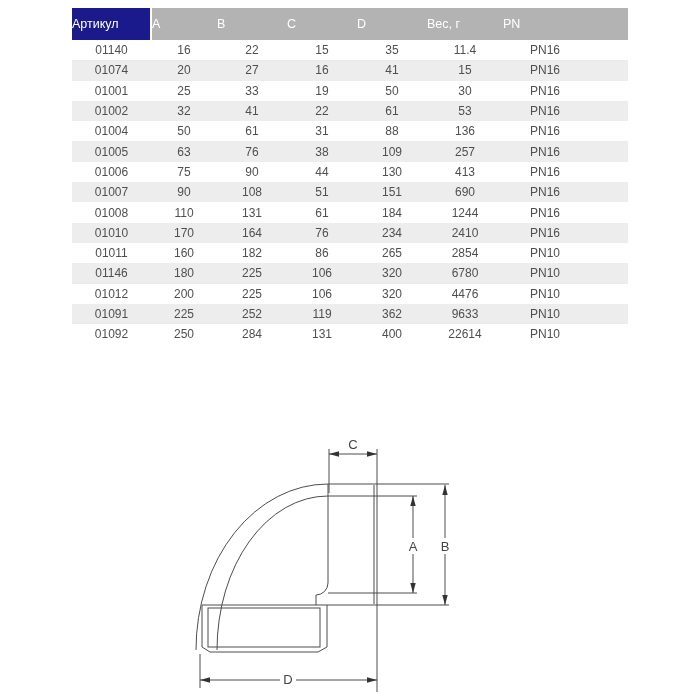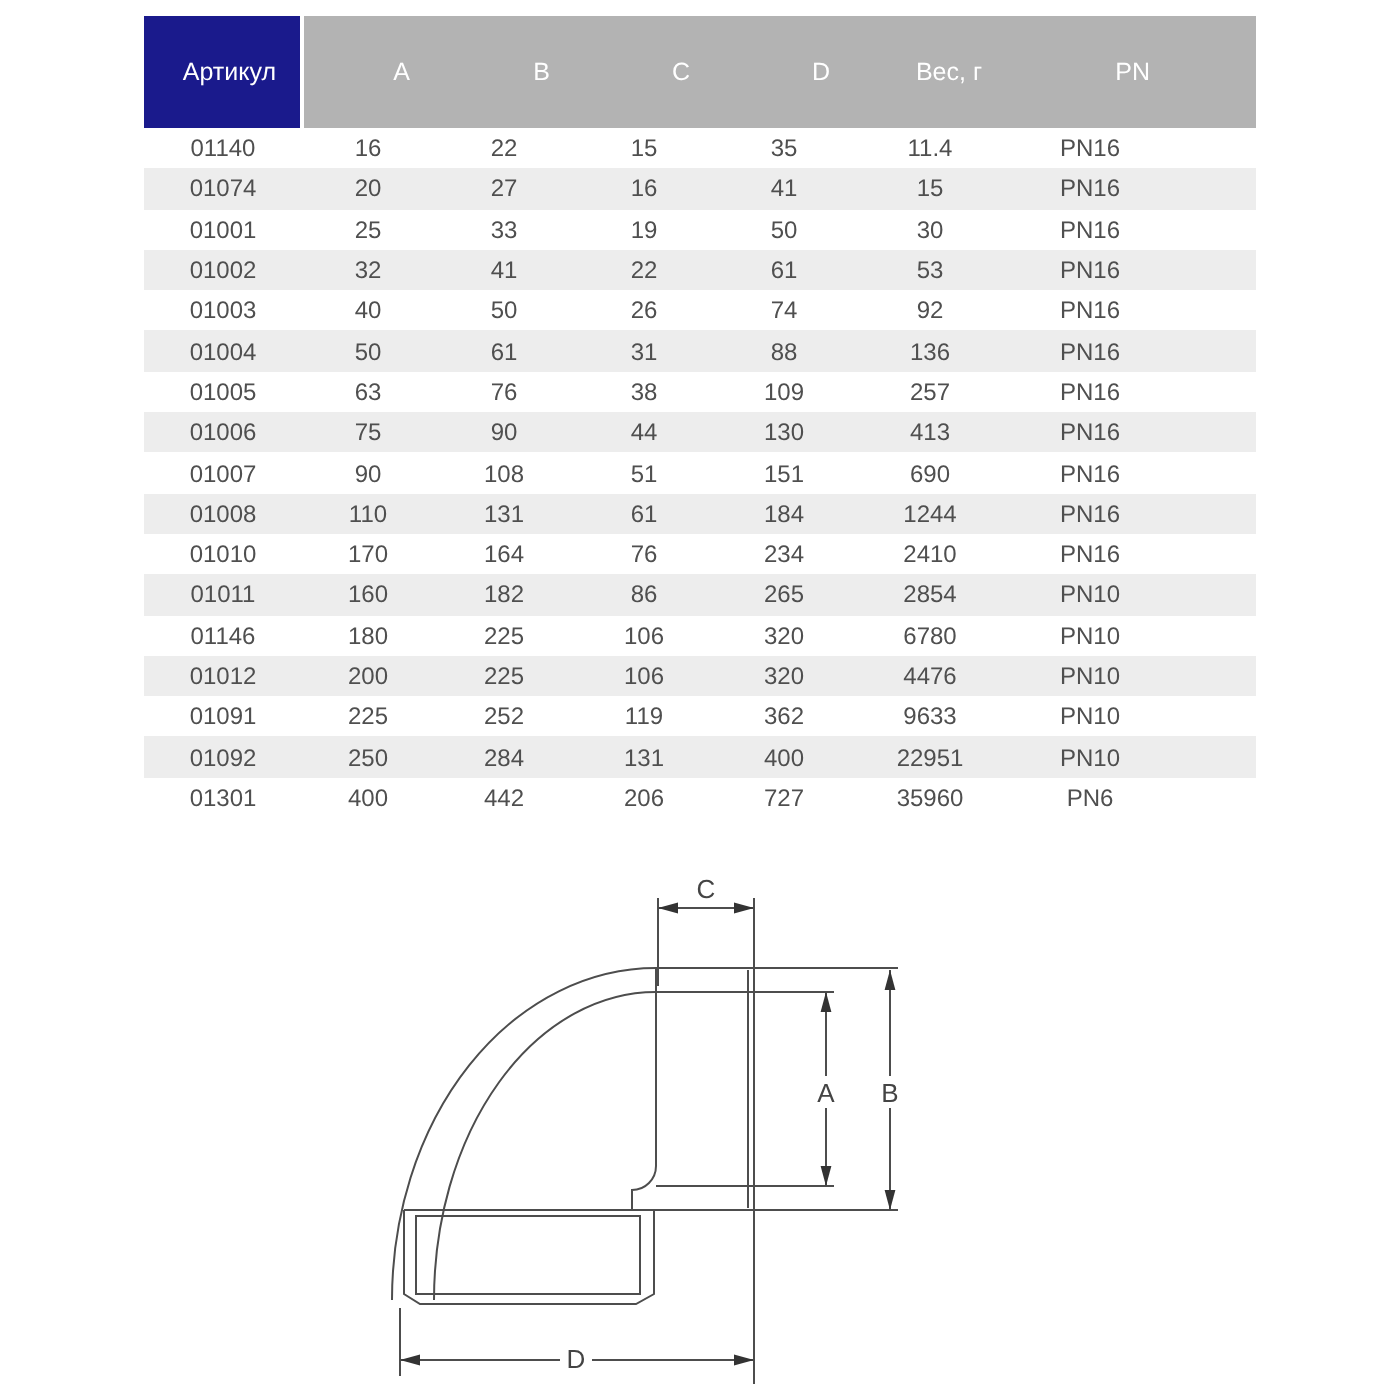--- a/index.html
+++ b/index.html
@@ -7,21 +7,21 @@
     width:700px;height:700px;position:relative;background:#ffffff;
     font-family:"Liberation Sans", sans-serif;color:#4f4f4f;overflow:hidden;
   }
   .spec-table-wrap{position:absolute;left:72px;top:8px;}
   table.spec{
     border-collapse:collapse;table-layout:fixed;width:556px;
     font-size:12px;color:#4f4f4f;
   }
   table.spec th{
     background:#b3b3b3;color:#ffffff;font-weight:normal;font-size:12.5px;
-    height:32px;text-align:right;vertical-align:middle;padding:12px;
+    height:32px;text-align:left;vertical-align:middle;padding:0;
   }
   table.spec th.accent{background:#1a1a8c;border-right:2px solid #ffffff;}
   table.spec td{
     height:20.3px;text-align:center;vertical-align:middle;padding:0;
     font-size:12px;
   }
   table.spec tbody tr:nth-child(even) td{background:#ededed;}
   .drawing{position:absolute;left:170px;top:430px;width:310px;height:275px;}
   .drawing svg{display:block;}
   .dline{stroke:#4d4d4d;stroke-width:1;fill:none;}
@@ -91,30 +91,20 @@
           <td>01002</td>
           <td>32</td>
           <td>41</td>
           <td>22</td>
           <td>61</td>
           <td>53</td>
           <td>PN16</td>
           <td></td>
         </tr>
         <tr>
-          <td>01003</td>
-          <td>40</td>
-          <td>50</td>
-          <td>26</td>
-          <td>74</td>
-          <td>92</td>
-          <td>PN16</td>
-          <td></td>
-        </tr>
-        <tr>
           <td>01004</td>
           <td>50</td>
           <td>61</td>
           <td>31</td>
           <td>88</td>
           <td>136</td>
           <td>PN16</td>
           <td></td>
         </tr>
         <tr>
@@ -206,32 +196,22 @@
           <td>9633</td>
           <td>PN10</td>
           <td></td>
         </tr>
         <tr>
           <td>01092</td>
           <td>250</td>
           <td>284</td>
           <td>131</td>
           <td>400</td>
-          <td>22951</td>
-          <td>PN10</td>
-          <td></td>
-        </tr>
-        <tr>
-          <td>01301</td>
-          <td>400</td>
-          <td>442</td>
-          <td>206</td>
-          <td>727</td>
-          <td>35960</td>
-          <td>PN6</td>
+          <td>22614</td>
+          <td>PN10</td>
           <td></td>
         </tr>
       </tbody>
   </table>
 </div>
 
 <div class="drawing">
   <svg width="310" height="275" viewBox="170 430 310 275">
 
     <path class="dline" d="M328,484 H449"></path>

